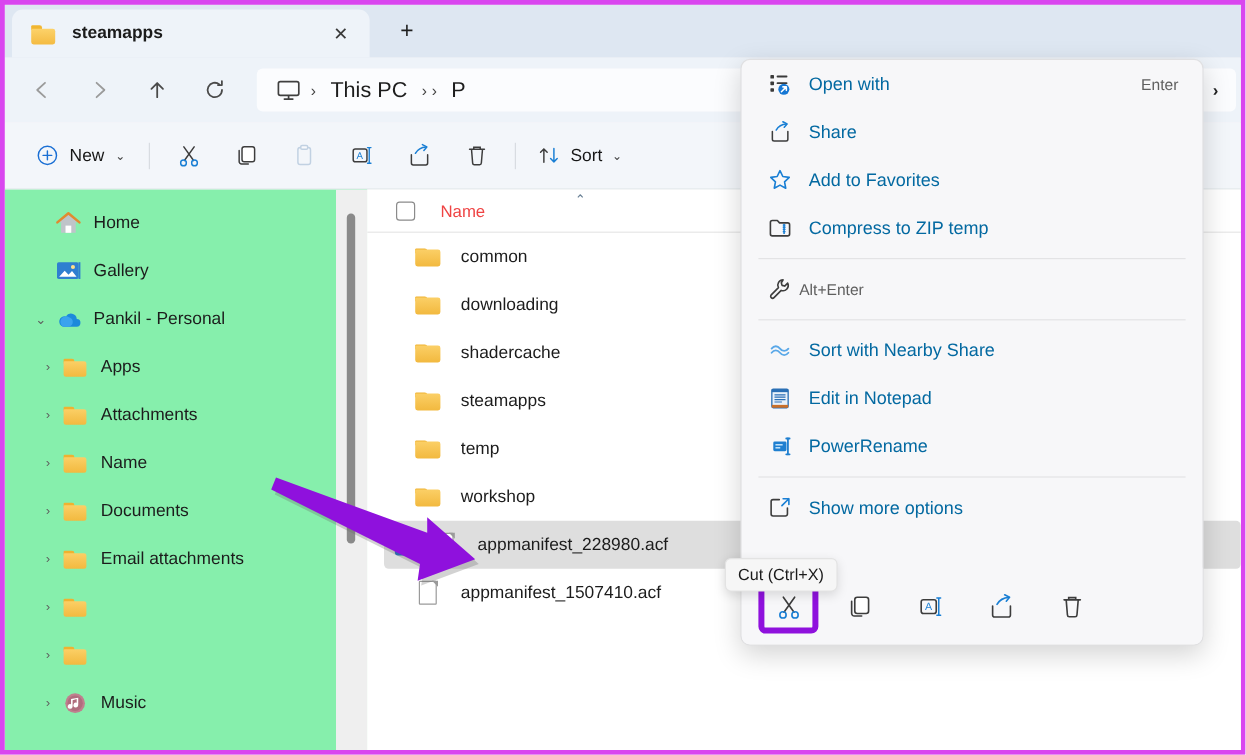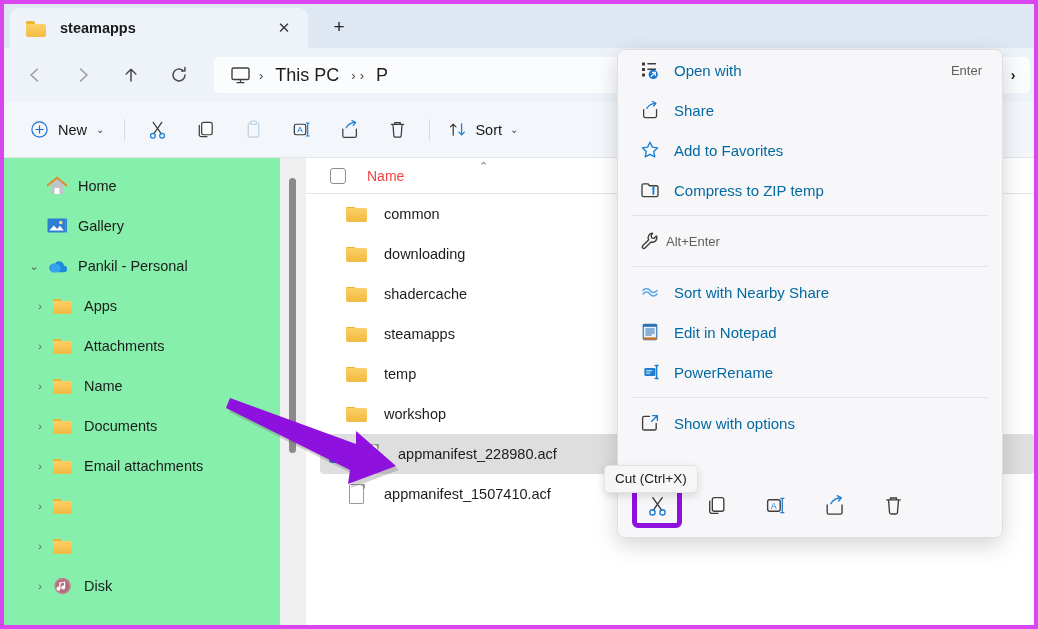--- a/index.html
+++ b/index.html
@@ -461,21 +461,21 @@
             <span class="nav-twisty">›</span>
             <span class="nav-icon"><span class="ic-folder"><span class="ftab"></span><span class="fbody"></span></span></span>
           </div>
           <div class="nav-item lvl1">
             <span class="nav-twisty">›</span>
             <span class="nav-icon"><svg width="22" height="20" viewBox="0 0 22 20">
                 <circle cx="10.6" cy="10" r="8.2" fill="#c07f8e"></circle>
                 <circle cx="10.6" cy="10" r="6.4" fill="#b06d7e"></circle>
                 <path d="M13.2 5.4v6.2a2 2 0 1 1-1.3-1.9V6.6l-3.4.9v5.2a2 2 0 1 1-1.3-1.9V6.4z" fill="#ffffff"></path>
               </svg></span>
-            <span class="nav-label">Disk</span>
+            <span class="nav-label">Music</span>
           </div>
         </div>
       <div class="sb-gutter"></div>
       <div class="sb-track">
         <div class="sb-thumb"></div>
       </div>
     </div>
 
     <div class="filepane">
       <div class="colhead">
@@ -652,21 +652,21 @@
           <span class="cm-accel"></span>
         </div>
         <div class="cm-div"></div>
         <div class="cm-item">
           <span class="cm-icon">
             <svg width="20" height="20" viewBox="0 0 20 20">
               <path d="M9.4 3.4H4.2A1.6 1.6 0 0 0 2.6 5v10.4a1.6 1.6 0 0 0 1.6 1.6h10.4a1.6 1.6 0 0 0 1.6-1.6v-5" fill="none" stroke="#3d3d3d" stroke-width="1.35" stroke-linecap="round"></path>
               <path d="M11.6 8.4l5.8-5.8M12.6 2.6h4.8v4.8" fill="none" stroke="#1a7fd4" stroke-width="1.35" stroke-linecap="round" stroke-linejoin="round"></path>
             </svg>
           </span>
-          <span class="cm-label">Show with options</span>
+          <span class="cm-label">Show more options</span>
           <span class="cm-accel"></span>
         </div>
       </div>
     <div class="cm-actionbar">
       <div class="cm-act highlighted">
         <svg width="23" height="23" viewBox="0 0 22 22">
             <path d="M6.5 3.5L15 15.5M15.5 3.5L7 15.5" stroke="#3d3d3d" stroke-width="1.3" stroke-linecap="round" fill="none"></path>
             <circle cx="6.2" cy="17.6" r="2.5" fill="none" stroke="#1a7fd4" stroke-width="1.3"></circle>
             <circle cx="15.8" cy="17.6" r="2.5" fill="none" stroke="#1a7fd4" stroke-width="1.3"></circle>
           </svg>

